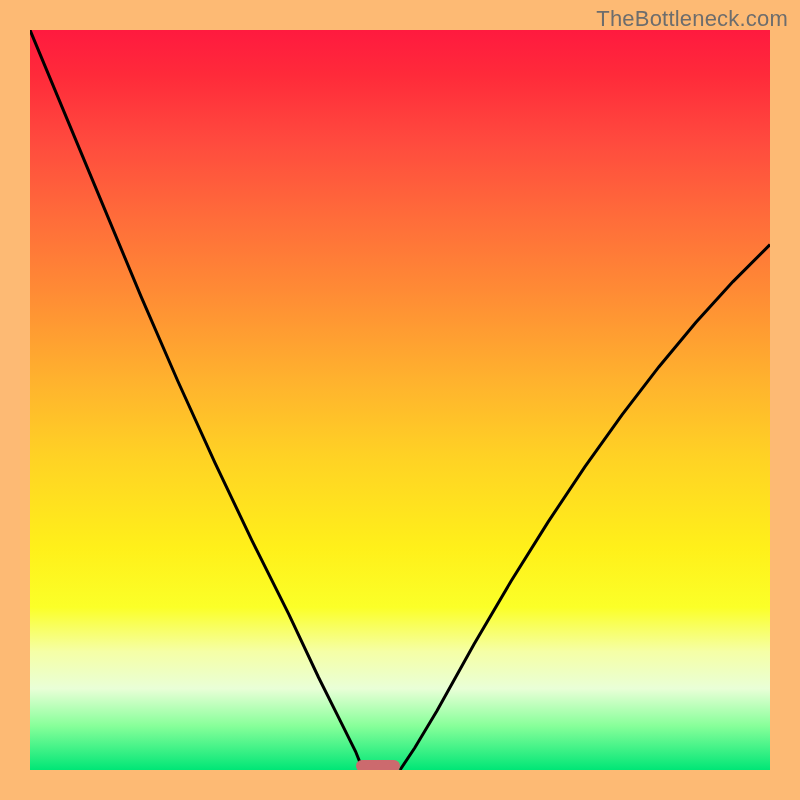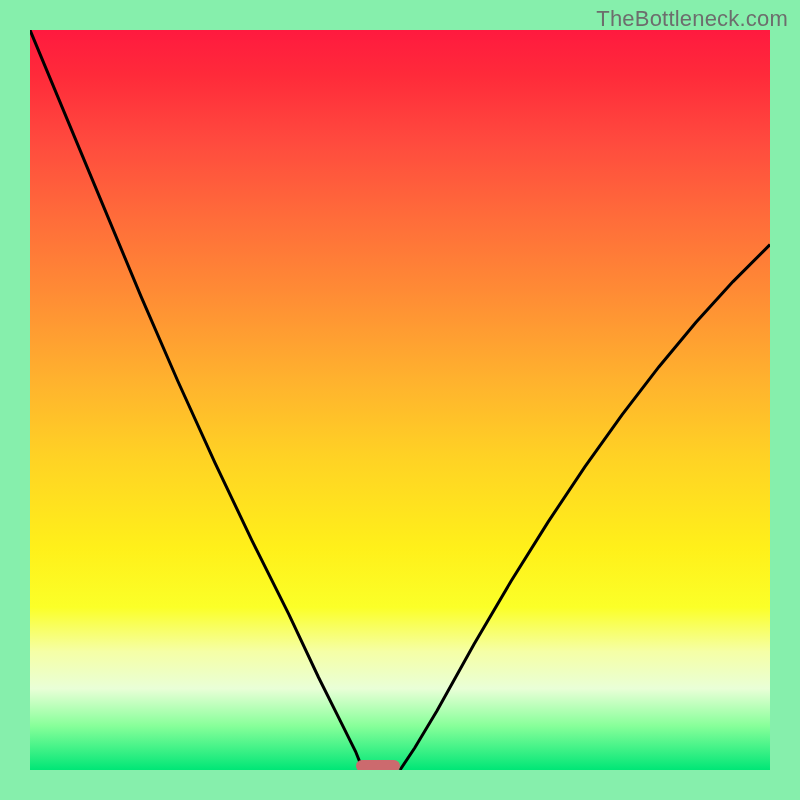--- a/index.html
+++ b/index.html
@@ -7,21 +7,21 @@
     padding: 0;
     width: 800px;
     height: 800px;
     overflow: hidden;
     background: #000;
     font-family: Arial, Helvetica, sans-serif;
   }
   .frame {
     position: absolute;
     inset: 0;
-    background: #86efac;
+    background: #fdba74;
   }
   .plot {
     position: absolute;
     left: 30px;
     top: 30px;
     width: 740px;
     height: 740px;
     overflow: hidden;
     background: linear-gradient(to bottom,
       #ff1a3f 0%,

